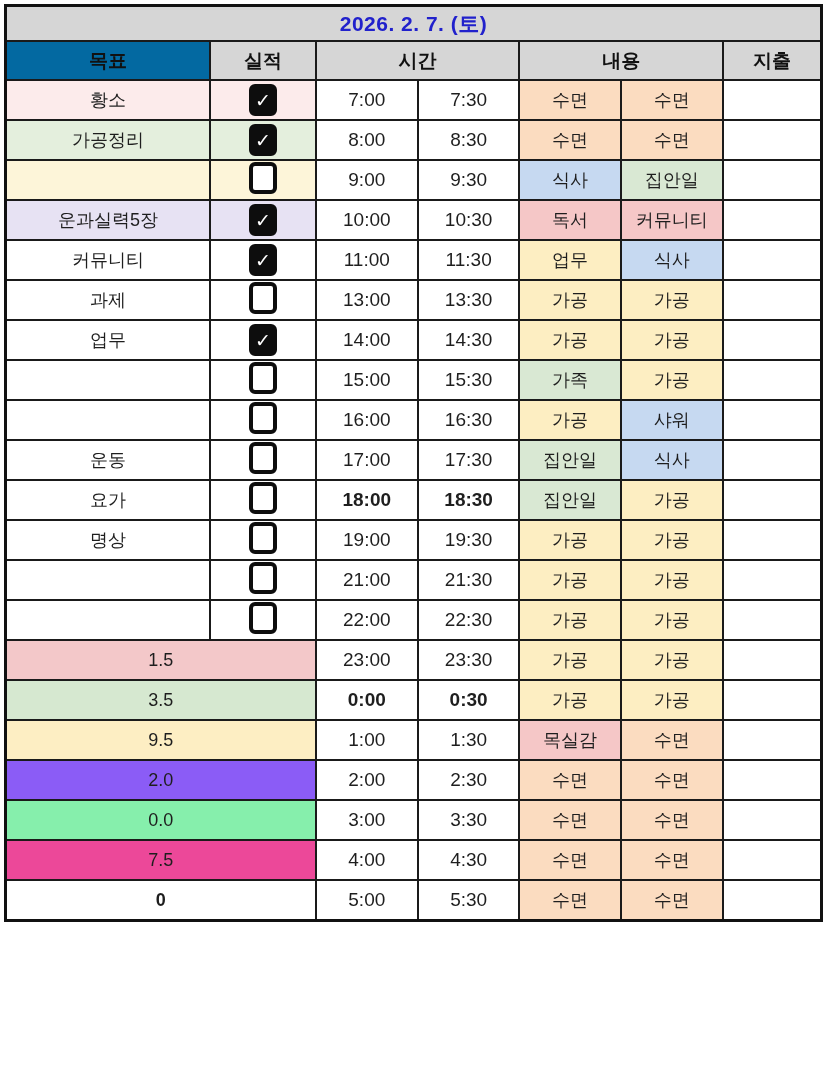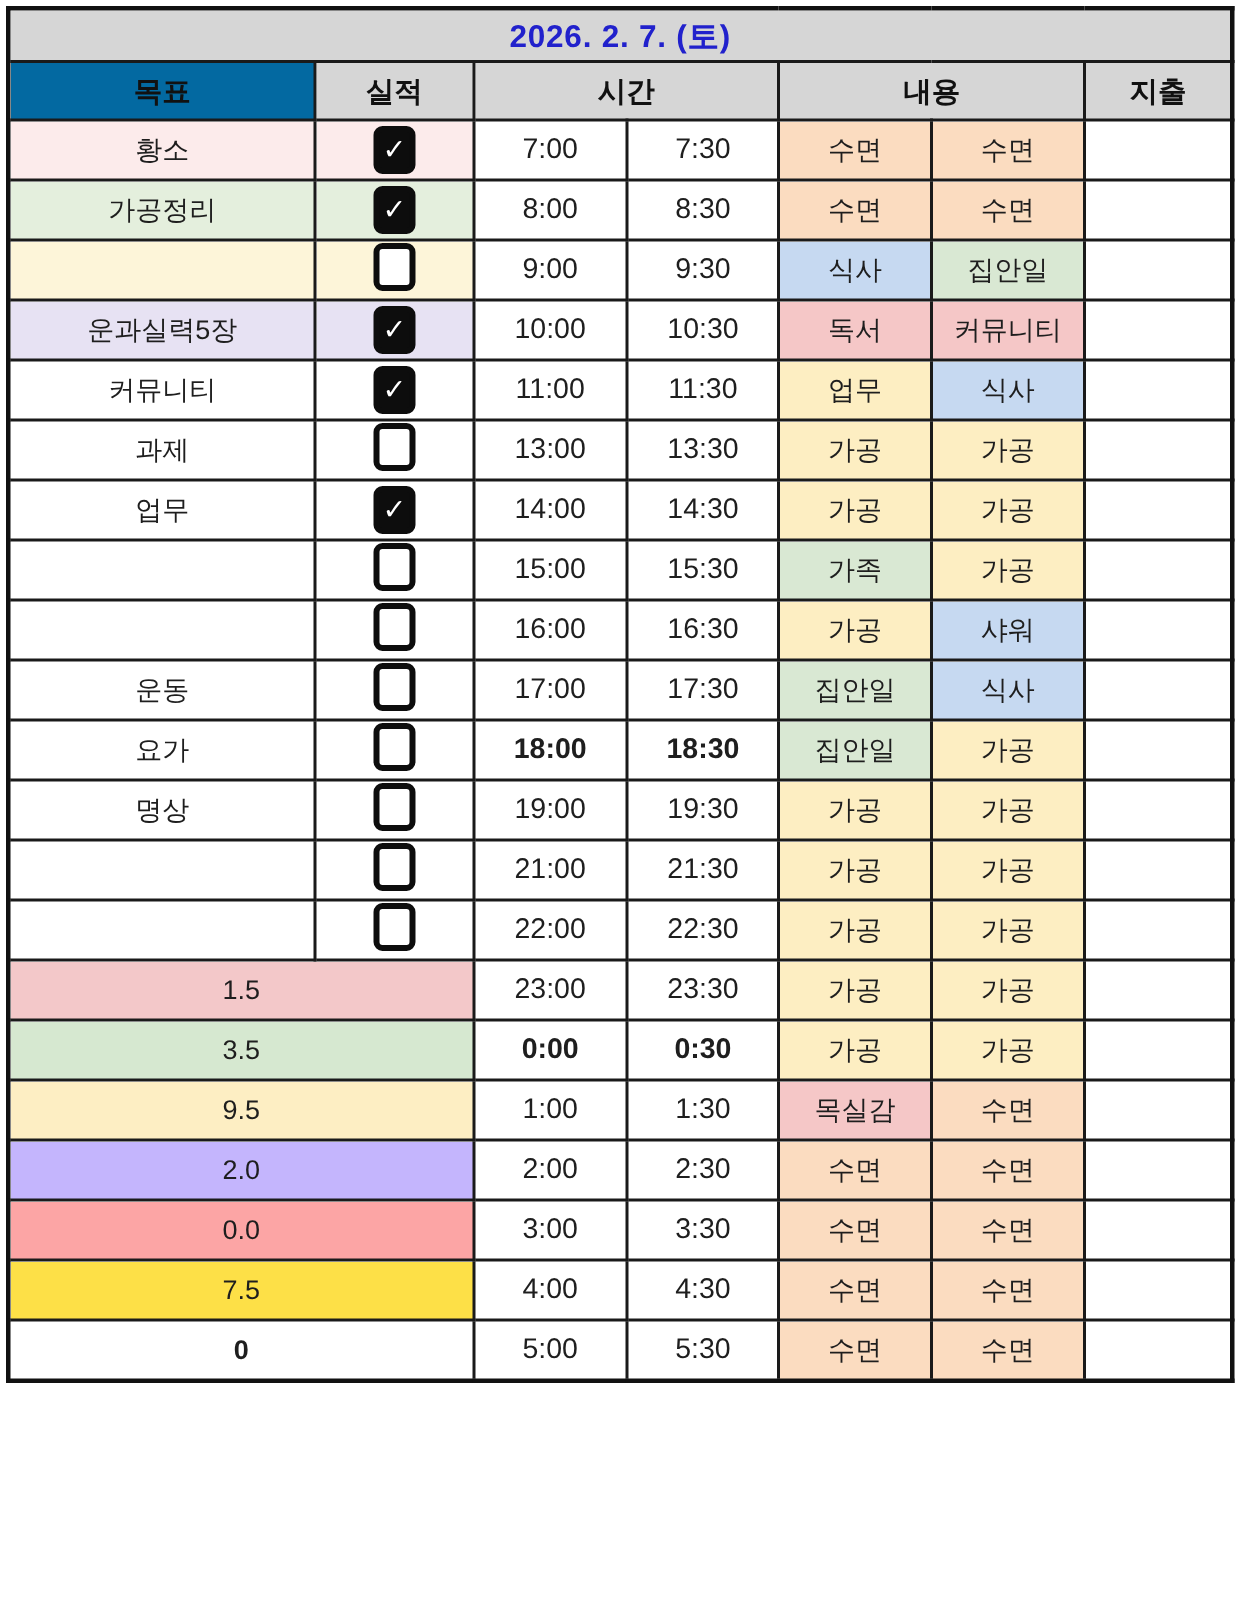--- a/index.html
+++ b/index.html
@@ -191,37 +191,37 @@
         </tr>
         <tr>
           <td class="goal" colspan="2" style="background: rgb(253, 238, 195);">9.5</td>
           <td class="time">1:00</td>
           <td class="time">1:30</td>
           <td style="background: rgb(245, 199, 199);">목실감</td>
           <td style="background: rgb(251, 220, 192);">수면</td>
           <td></td>
         </tr>
         <tr>
-          <td class="goal" colspan="2" style="background: #c4b5fd;">2.0</td>
+          <td class="goal" colspan="2" style="background: #8b5cf6;">2.0</td>
           <td class="time">2:00</td>
           <td class="time">2:30</td>
           <td style="background: rgb(251, 220, 192);">수면</td>
           <td style="background: rgb(251, 220, 192);">수면</td>
           <td></td>
         </tr>
         <tr>
-          <td class="goal" colspan="2" style="background: #fca5a5;">0.0</td>
+          <td class="goal" colspan="2" style="background: #86efac;">0.0</td>
           <td class="time">3:00</td>
           <td class="time">3:30</td>
           <td style="background: rgb(251, 220, 192);">수면</td>
           <td style="background: rgb(251, 220, 192);">수면</td>
           <td></td>
         </tr>
         <tr>
-          <td class="goal" colspan="2" style="background: #fde047;">7.5</td>
+          <td class="goal" colspan="2" style="background: #ec4899;">7.5</td>
           <td class="time">4:00</td>
           <td class="time">4:30</td>
           <td style="background: rgb(251, 220, 192);">수면</td>
           <td style="background: rgb(251, 220, 192);">수면</td>
           <td></td>
         </tr>
         <tr>
           <td class="goal bold" colspan="2" style="background: rgb(255, 255, 255);">0</td>
           <td class="time">5:00</td>
           <td class="time">5:30</td>

